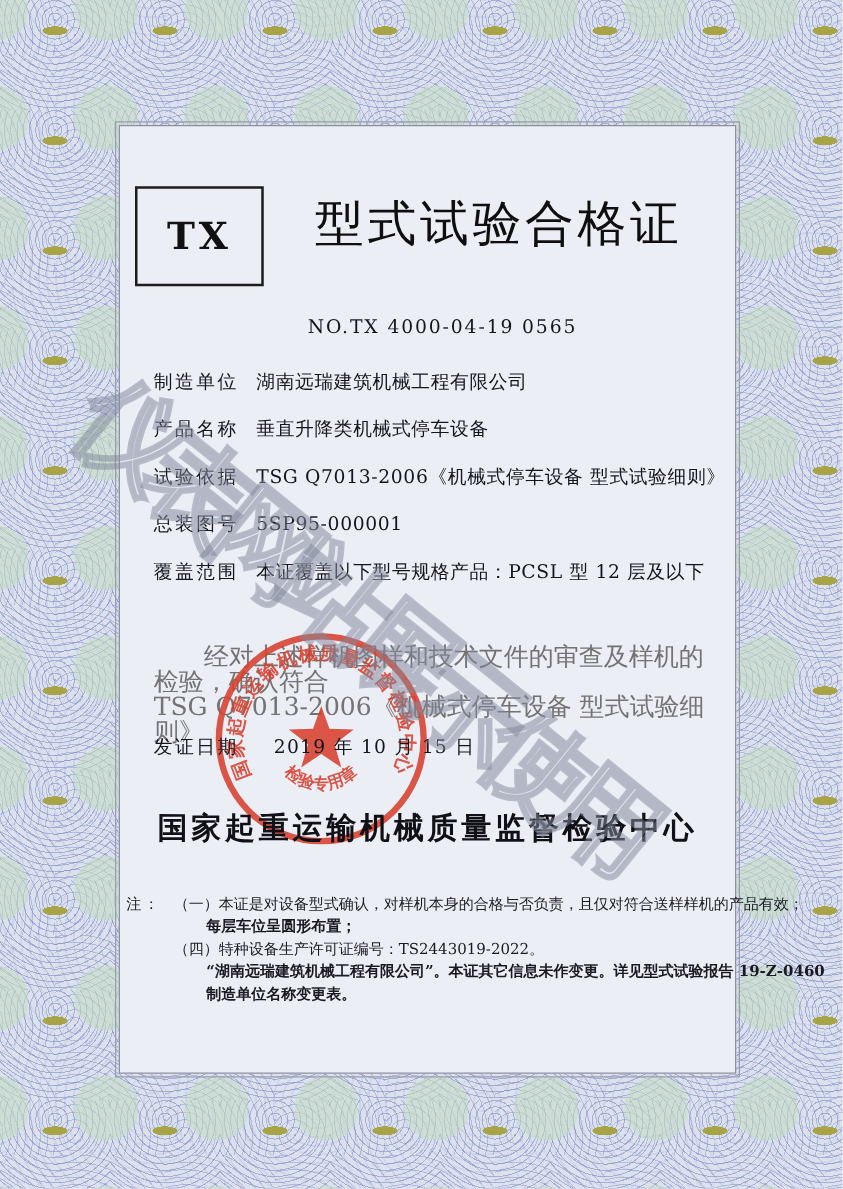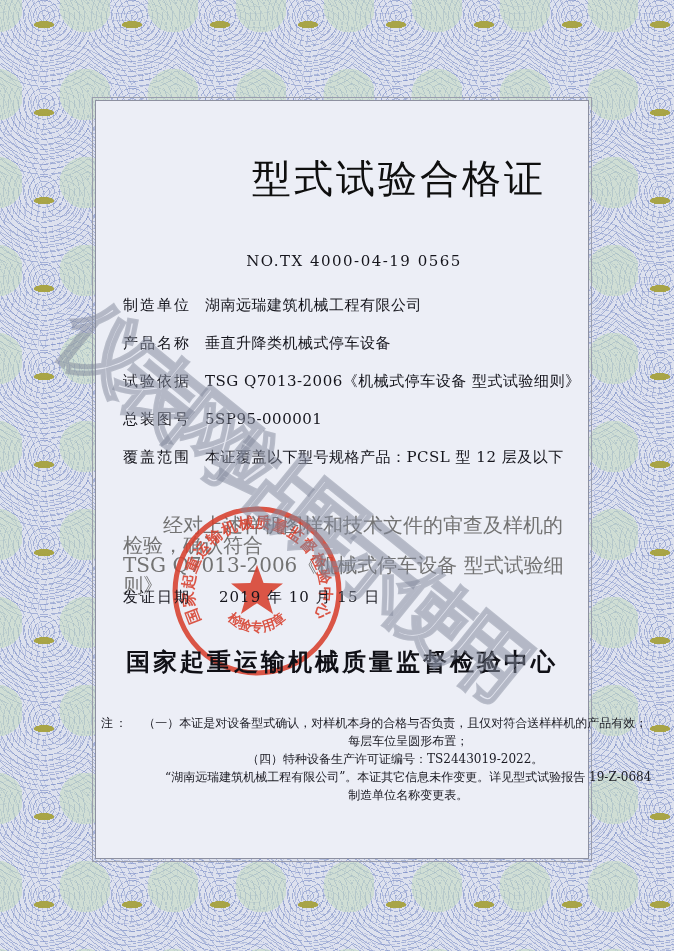--- a/index.html
+++ b/index.html
@@ -52,40 +52,43 @@
   .issue-row{position:absolute;left:27px;top:487px;display:flex;font-size:15px;color:#15151c;z-index:4;}
   .issue-label{flex:0 0 72px;letter-spacing:2px;}
   .issue-value{margin-left:24px;letter-spacing:1px;}
   .issuer{
     position:absolute;left:0;right:0;top:545px;text-align:center;
     font-size:24px;font-weight:700;letter-spacing:3px;color:#101016;z-index:4;
   }
   .notes{position:absolute;left:5px;right:6px;top:613px;display:flex;font-size:12px;line-height:18px;color:#1a1a22;}
   .notes-label{flex:0 0 38px;letter-spacing:2px;}
   .notes-body{flex:1;}
-  .note-line{white-space:nowrap;text-align:center;}
-  .note-line.cont{padding-left:26px;}
+  .note-line{white-space:nowrap;}
+  .note-line.cont{padding-left:26px;font-weight:bold;}
   
   .stamp{position:absolute;left:71px;top:400px;width:180px;height:180px;opacity:.88;z-index:3;}
   
   .watermark{
     position:absolute;left:108px;top:278px;z-index:6;pointer-events:none;
     font-size:84px;font-weight:700;letter-spacing:-14px;white-space:nowrap;
     transform:rotate(39deg);transform-origin:left top;
     color:rgba(160,165,182,0.10);
     -webkit-text-stroke:2.5px rgba(128,133,152,0.48);
   }
 </style>
 </head>
 <body>
 
 <div class="border-pattern"></div>
 
 <div class="content">
 
+  <div class="tx-box">
+    <span>TX</span>
+  </div>
 
   <div class="title-block">
     <div class="title-main">型式试验合格证</div>
   </div>
 
   <div class="cert-no">NO.TX 4000-04-19 0565</div>
 
   <div class="fields">
     <div class="field-row">
       <span class="field-label">制造单位</span>
@@ -135,20 +138,20 @@
   </div>
 
   <div class="issuer">国家起重运输机械质量监督检验中心</div>
 
   <div class="notes">
     <div class="notes-label">注：</div>
     <div class="notes-body">
       <div class="note-line">（一）本证是对设备型式确认，对样机本身的合格与否负责，且仅对符合送样样机的产品有效；</div>
       <div class="note-line cont">每层车位呈圆形布置；</div>
       <div class="note-line">（四）特种设备生产许可证编号：TS2443019-2022。</div>
-      <div class="note-line cont">“湖南远瑞建筑机械工程有限公司”。本证其它信息未作变更。详见型式试验报告 19-Z-0684</div>
+      <div class="note-line cont">“湖南远瑞建筑机械工程有限公司”。本证其它信息未作变更。详见型式试验报告 19-Z-0460</div>
       <div class="note-line cont">制造单位名称变更表。</div>
     </div>
   </div>
 
 </div>
 
 <div class="watermark">仪表网站展示使用</div>
 
 </body></html>

